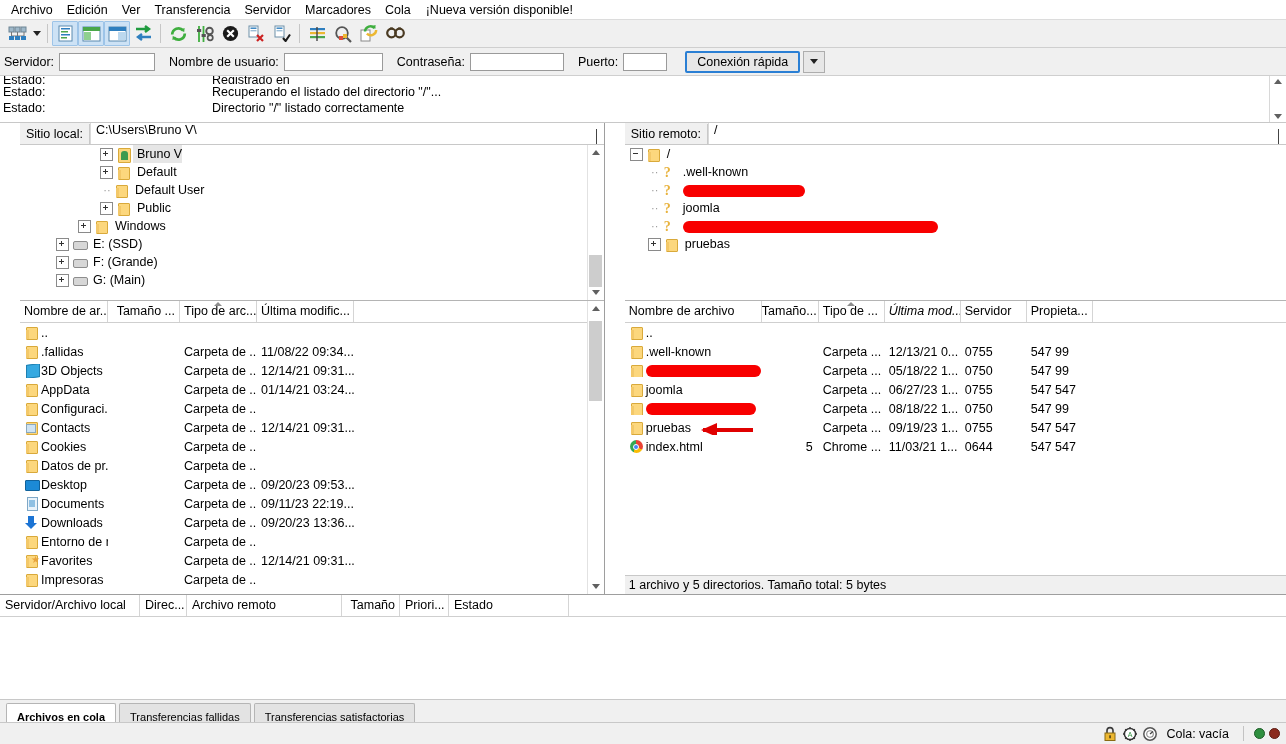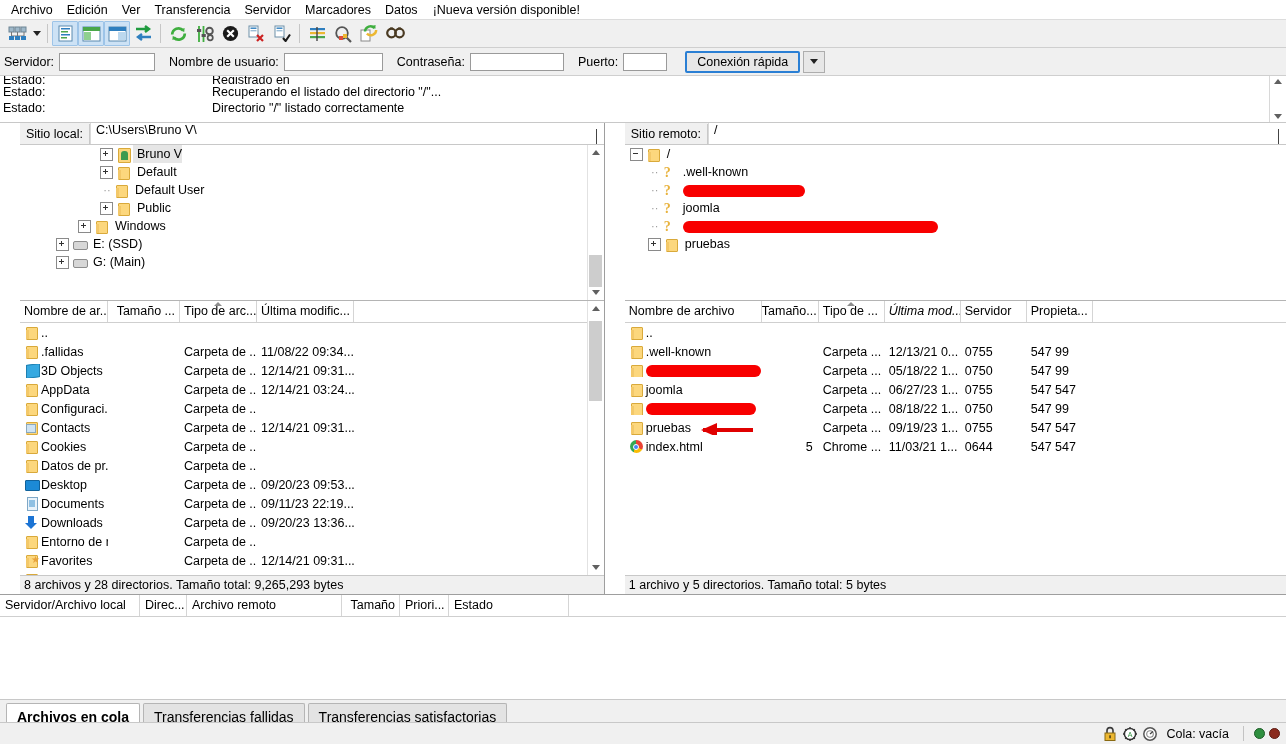--- a/index.html
+++ b/index.html
@@ -118,21 +118,21 @@
   .statusline{height:19px;background:#f0f0f0;border-top:1px solid #c8c8c8;font-size:12.5px;line-height:19px;
      padding-left:4px;box-sizing:border-box;white-space:nowrap;overflow:hidden;}
 
   
   .queue{height:0;flex:1;display:flex;flex-direction:column;background:#fff;border-top:1px solid #9e9e9e;}
   .qhead{height:21px;display:flex;border-bottom:1px solid #cfcfcf;background:#fff;}
   .qhead .hc{border-right:1px solid #d5d5d5;font-size:12.5px;line-height:21px;padding-left:5px;box-sizing:border-box;
      overflow:hidden;white-space:nowrap;}
   .qbody{flex:1;background:#fff;}
   .qtabs{height:22px;display:flex;align-items:flex-end;background:#f0f0f0;border-top:1px solid #c8c8c8;padding-left:6px;}
-  .qtab{height:19px;line-height:19px;padding:4px 10px;font-size:14px;background:#e3e3e3;border:1px solid #b5b5b5;
+  .qtab{height:19px;line-height:19px;padding:4px 10px;font-size:11px;background:#e3e3e3;border:1px solid #b5b5b5;
      border-bottom:none;margin-right:3px;box-sizing:border-box;border-radius:2px 2px 0 0;}
   .qtab.active{background:#fff;font-weight:bold;}
 
   .statusbar{height:21px;background:#f0f0f0;border-top:1px solid #c8c8c8;display:flex;align-items:center;
      justify-content:flex-end;padding-right:6px;}
   .sb-ico{width:18px;height:16px;position:relative;margin-right:2px;}
   .sb-txt{font-size:12.5px;margin:0 8px 0 4px;}
   .sb-sep{width:1px;height:15px;background:#c3c3c3;margin:0 6px;}
   .led{width:9px;height:9px;border-radius:50%;margin-left:4px;}
   .led.g{background:#2f8f3f;border:1px solid #1d5c28;}
@@ -143,21 +143,21 @@
 
 <div class="app">
 
   <div class="menubar">
     <div class="menuitem">Archivo</div>
     <div class="menuitem">Edición</div>
     <div class="menuitem">Ver</div>
     <div class="menuitem">Transferencia</div>
     <div class="menuitem">Servidor</div>
     <div class="menuitem">Marcadores</div>
-    <div class="menuitem">Datos</div>
+    <div class="menuitem">Cola</div>
     <div class="menu-newver">¡Nueva versión disponible!</div>
   </div>
 
   <div class="toolbar">
     <div class="tb-btn">
       <svg width="19" height="17" viewBox="0 0 19 17">
         <rect x="1" y="2" width="5" height="5" fill="#9fb8c9" stroke="#6d8493"></rect>
         <rect x="13" y="2" width="5" height="5" fill="#9fb8c9" stroke="#6d8493"></rect>
         <rect x="7" y="2" width="5" height="5" fill="#9fb8c9" stroke="#6d8493"></rect>
         <path d="M3.5 7 V11 H16 V7 M9.5 7 V11" stroke="#777" fill="none"></path>
@@ -377,20 +377,28 @@
               <span class="drv"></span>
             </span>
             <span class="lbl">E: (SSD)</span>
           </div>
           <div class="trow">
             <span style="width:36px;flex:0 0 auto"></span>
             <span class="exp plus"></span>
             <span class="ico">
               <span class="drv"></span>
             </span>
+            <span class="lbl">F: (Grande)</span>
+          </div>
+          <div class="trow">
+            <span style="width:36px;flex:0 0 auto"></span>
+            <span class="exp plus"></span>
+            <span class="ico">
+              <span class="drv"></span>
+            </span>
             <span class="lbl">G: (Main)</span>
           </div>
         </div>
       <div class="listpane">
         <div class="lhead" id="local-head">
             <div class="hc" style="width: 88px;">Nombre de ar...</div>
             <div class="hc" style="width: 72px; text-align: right; padding-right: 4px; padding-left: 0px;">Tamaño ...</div>
             <div class="hc" style="width: 77px;">Tipo de arc...<span class="sortcaret"></span></div>
             <div class="hc" style="width: 97px;">Última modific...</div>
           </div>
@@ -430,21 +438,21 @@
             </div>
             <div class="lrow">
               <div class="c-name" style="width:88px">
                 <span class="ico">
                   <span class="fold"></span>
                 </span>
                 <span>AppData</span>
               </div>
               <div class="c-num" style="width:72px"></div>
               <div class="c-cell" style="width:77px">Carpeta de ...</div>
-              <div class="c-cell" style="width:97px">12/14/21 03:24...</div>
+              <div class="c-cell" style="width:97px">01/14/21 03:24...</div>
             </div>
             <div class="lrow">
               <div class="c-name" style="width:88px">
                 <span class="ico">
                   <span class="fold"></span>
                 </span>
                 <span>Configuraci...</span>
               </div>
               <div class="c-num" style="width:72px"></div>
               <div class="c-cell" style="width:77px">Carpeta de ...</div>
@@ -555,21 +563,20 @@
         <div class="vscroll" style="background:#fff;border-left:1px solid #e2e2e2">
           <div class="arrw">
               <div class="arrow-up"></div>
             </div>
           <div class="vthumb" style="top:20px;height:80px"></div>
           <div class="arrw" style="position:absolute;bottom:0;width:16px">
               <div class="arrow-dn"></div>
             </div>
         </div>
       </div>
-      <div class="statusline">8 archivos y 28 directorios. Tamaño total: 9,265,293 bytes</div>
     </div>
 
     <div class="pane pane-right">
       <div class="sitebar">
         <div class="sitebar-lbl">Sitio remoto:</div>
         <div class="sitebar-combo">
           <span class="val">/</span>
           <span class="combo-caret"><span class="chev"></span></span>
         </div>
       </div>

